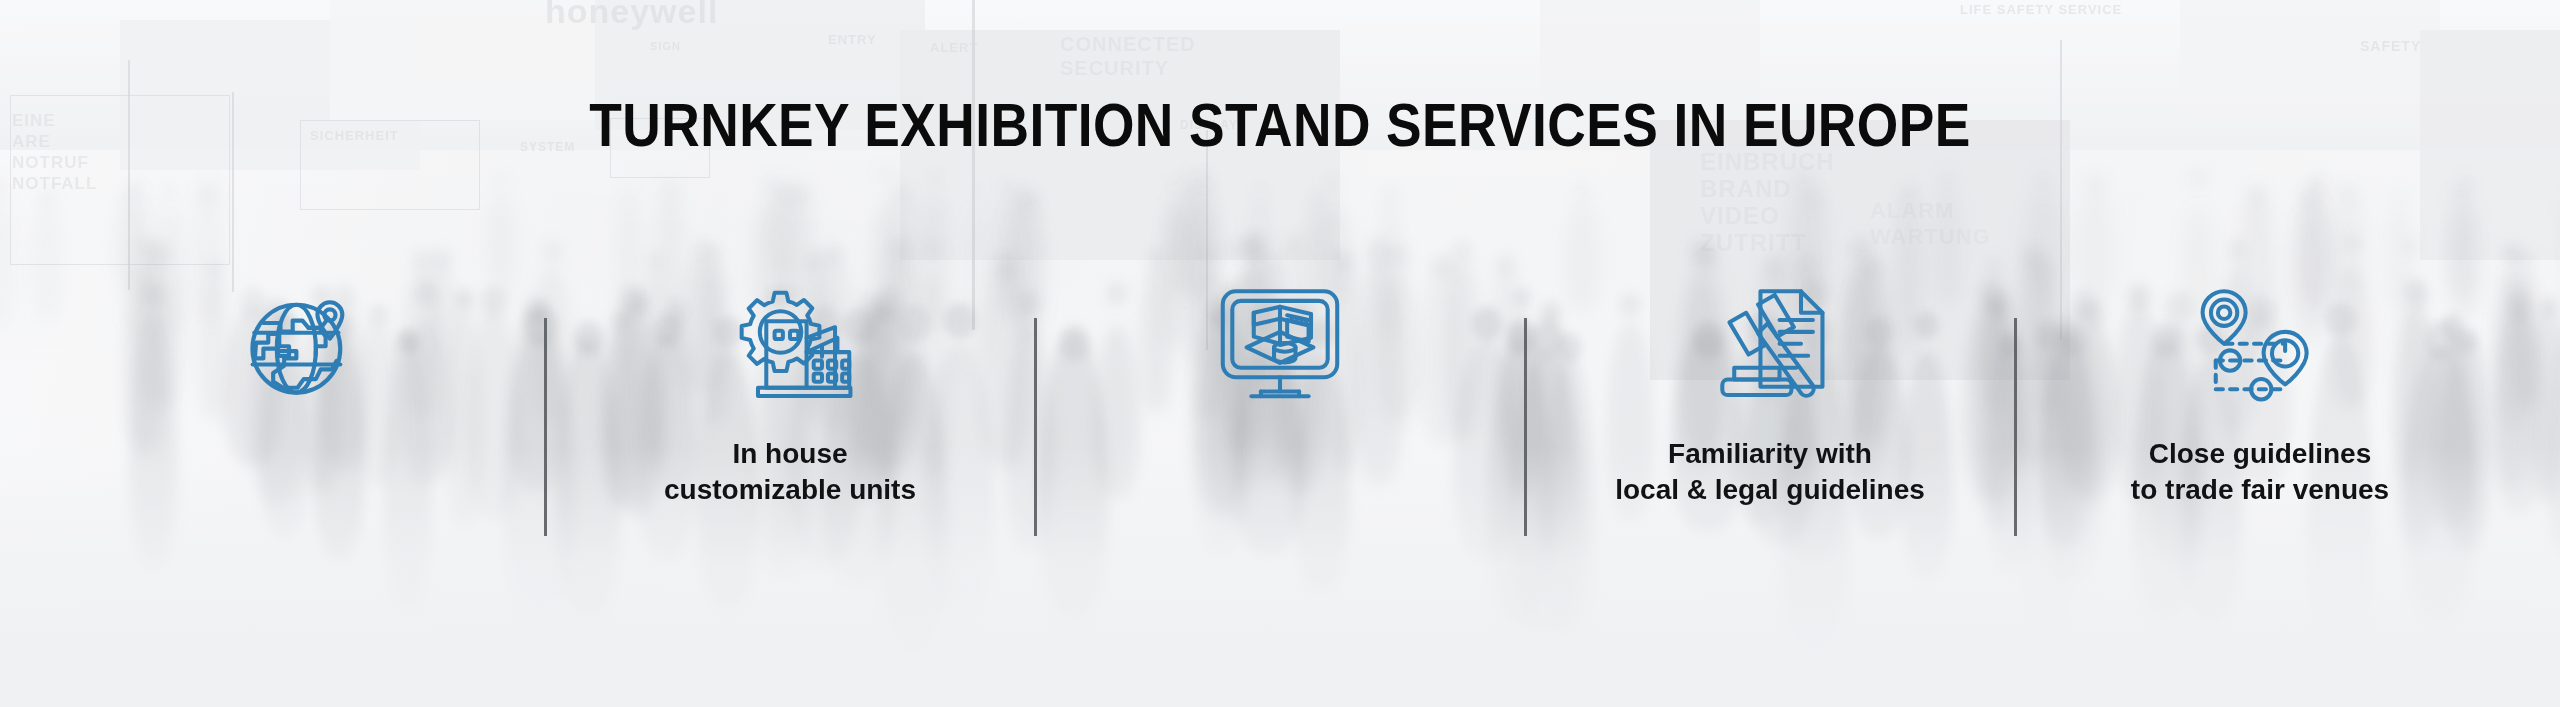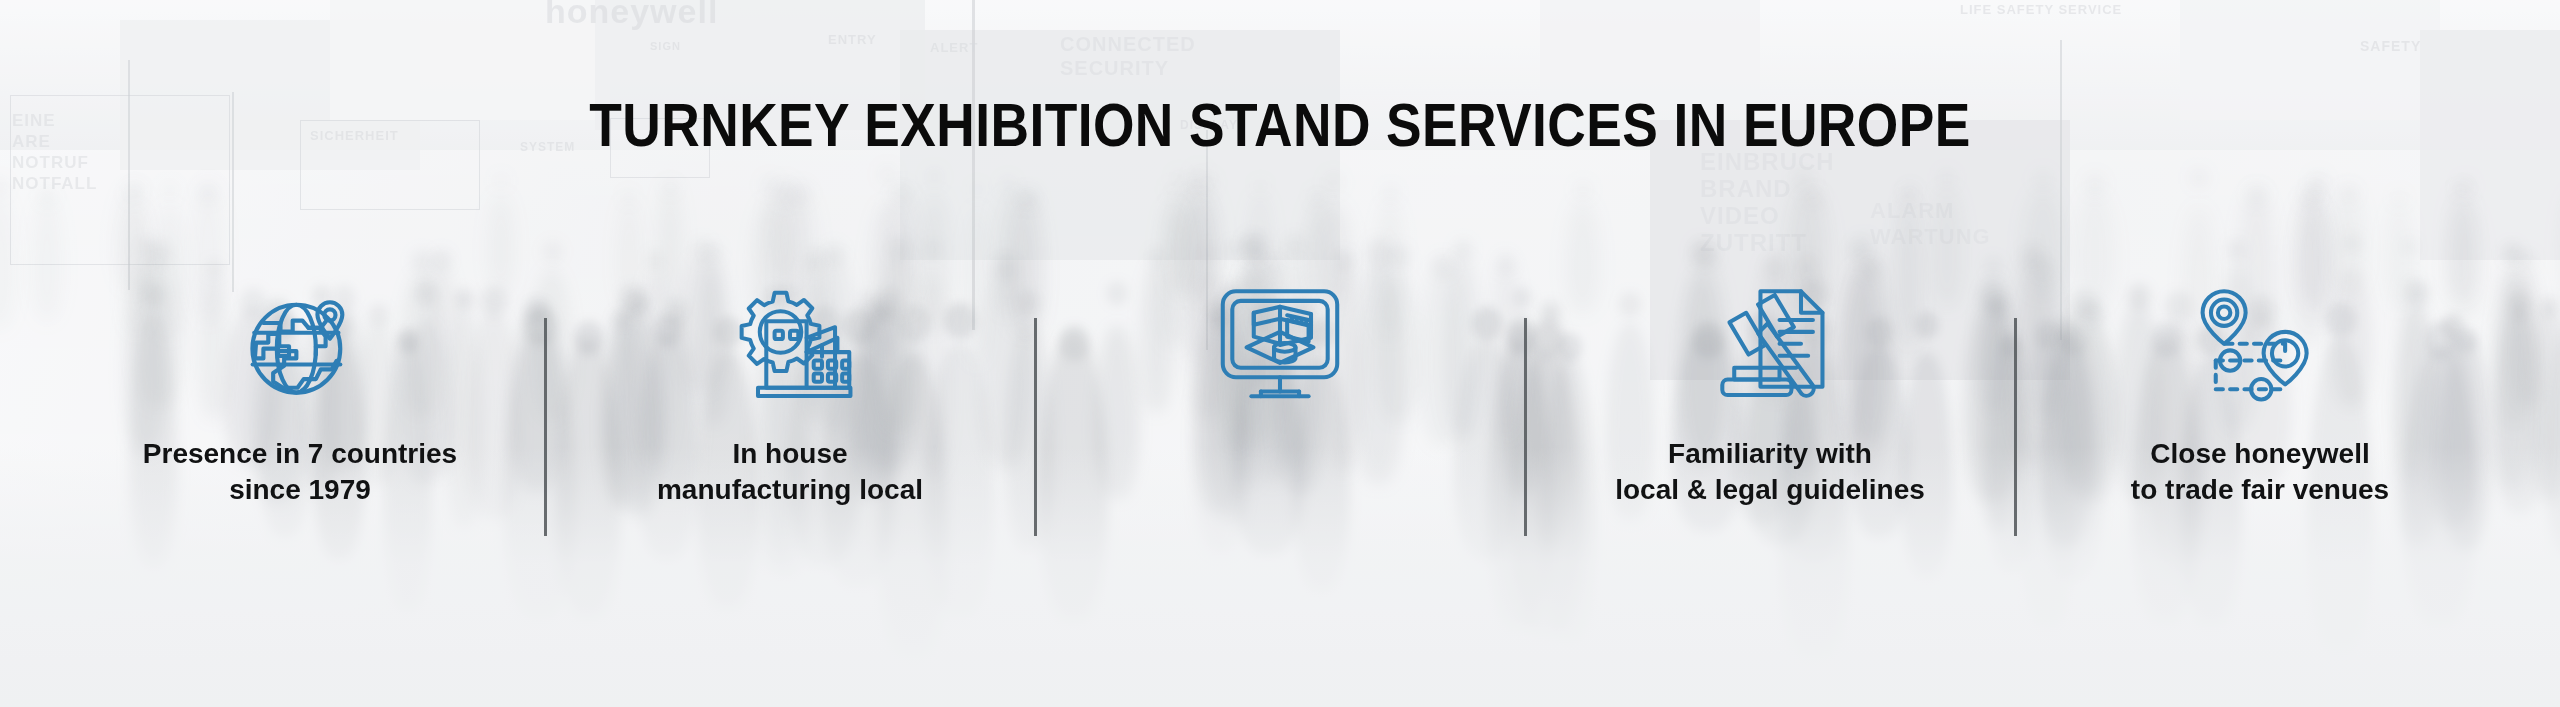--- a/index.html
+++ b/index.html
@@ -565,22 +565,20 @@
             <path d="M12.5 40 H81.5"></path>
             <path d="M11.2 66 H83"></path>
             <path d="M20 32 h14 v7 h10 v-9 h8 l5 6 h10 l4 -5"></path>
             <path d="M14 48 h10 v-7 h9 v10 h8 v8 h-9 v-6 h-12 v8 h-7 z"></path>
             <path d="M33 55 h14 v6 h-10 v6 l-9 6 v7 l8 5 h12 l5 -7 h10 l4 -8 h9 l4 -7"></path>
             <path d="M57 36 h9 l5 7 v8 h-8 v7"></path>
             <path d="M74.5 15 a10.2 10.2 0 0 1 10.2 10.2 c0 7.2 -10.2 19.6 -10.2 19.6 s-10.2 -12.4 -10.2 -19.6 a10.2 10.2 0 0 1 10.2 -10.2 z"></path>
             <circle cx="74.5" cy="25.4" r="4.6"></circle>
           </svg>
         </div>
-        <div class="caption">Presence in 7 countries
-since 1979</div>
         <div class="divider"></div>
       </div>
 
       <div class="feature">
         <div class="icon-wrap">
           <svg width="128" height="122" viewBox="0 0 108 100" fill="none" stroke="#2E7EB5" stroke-width="3.4" stroke-linecap="round" stroke-linejoin="round">
             <path d="M41 6 h10 l1.6 7.2 a26 26 0 0 1 7.2 3 l6 -4.2 l7 7 l-4.2 6 a26 26 0 0 1 3 7.2 l7.2 1.6 v10 l-7.2 1.6 a26 26 0 0 1 -3 7.2 l4.2 6 l-7 7 l-6 -4.2 a26 26 0 0 1 -7.2 3 L51 72 h-10 l-1.6 -7.2 a26 26 0 0 1 -7.2 -3 l-6 4.2 l-7 -7 l4.2 -6 a26 26 0 0 1 -3 -7.2 L13.2 44 v-10 l7.2 -1.6 a26 26 0 0 1 3 -7.2 l-4.2 -6 l7 -7 l6 4.2 a26 26 0 0 1 7.2 -3 z"></path>
             <circle cx="46" cy="39" r="17.5"></circle>
             <path d="M34 30 h34 v56 H34 z"></path>
             <path d="M68 44 l24 -9 v51"></path>
@@ -593,21 +591,21 @@
             <rect x="67" y="38" width="0" height="0"></rect>
             <rect x="74" y="63" width="7" height="7" rx="1.6"></rect>
             <rect x="86" y="63" width="7" height="7" rx="1.6"></rect>
             <rect x="98" y="63" width="6" height="7" rx="1.6"></rect>
             <rect x="74" y="74" width="7" height="7" rx="1.6"></rect>
             <rect x="86" y="74" width="7" height="7" rx="1.6"></rect>
             <rect x="98" y="74" width="6" height="7" rx="1.6"></rect>
           </svg>
         </div>
         <div class="caption">In house
-manufacturing local</div>
+customizable units</div>
         <div class="divider"></div>
       </div>
 
       <div class="feature">
         <div class="icon-wrap">
           <svg width="124" height="118" viewBox="0 0 104 98" fill="none" stroke="#2E7EB5" stroke-width="3.4" stroke-linecap="round" stroke-linejoin="round">
             <rect x="4" y="4" width="96" height="72" rx="11"></rect>
             <rect x="12" y="12" width="80" height="56" rx="7"></rect>
             <path d="M52 76 v12"></path>
             <path d="M36 88 h32"></path>
@@ -665,20 +663,20 @@
             <circle cx="21" cy="22" r="11"></circle>
             <circle cx="21" cy="22" r="5.2"></circle>
 
             <path d="M72 38 a18 18 0 0 1 18 18 c0 12.5 -18 26 -18 26 s-18 -13.5 -18 -26 a18 18 0 0 1 18 -18 z"></path>
             <circle cx="72" cy="56" r="11"></circle>
 
             <circle cx="26" cy="62" r="8.5"></circle>
             <circle cx="52" cy="86" r="8.5"></circle>
           </svg>
         </div>
-        <div class="caption">Close honeywell
+        <div class="caption">Close guidelines
 to trade fair venues</div>
 
       </div>
 
     </div>
   </div>
 </div>
 
 </body></html>

